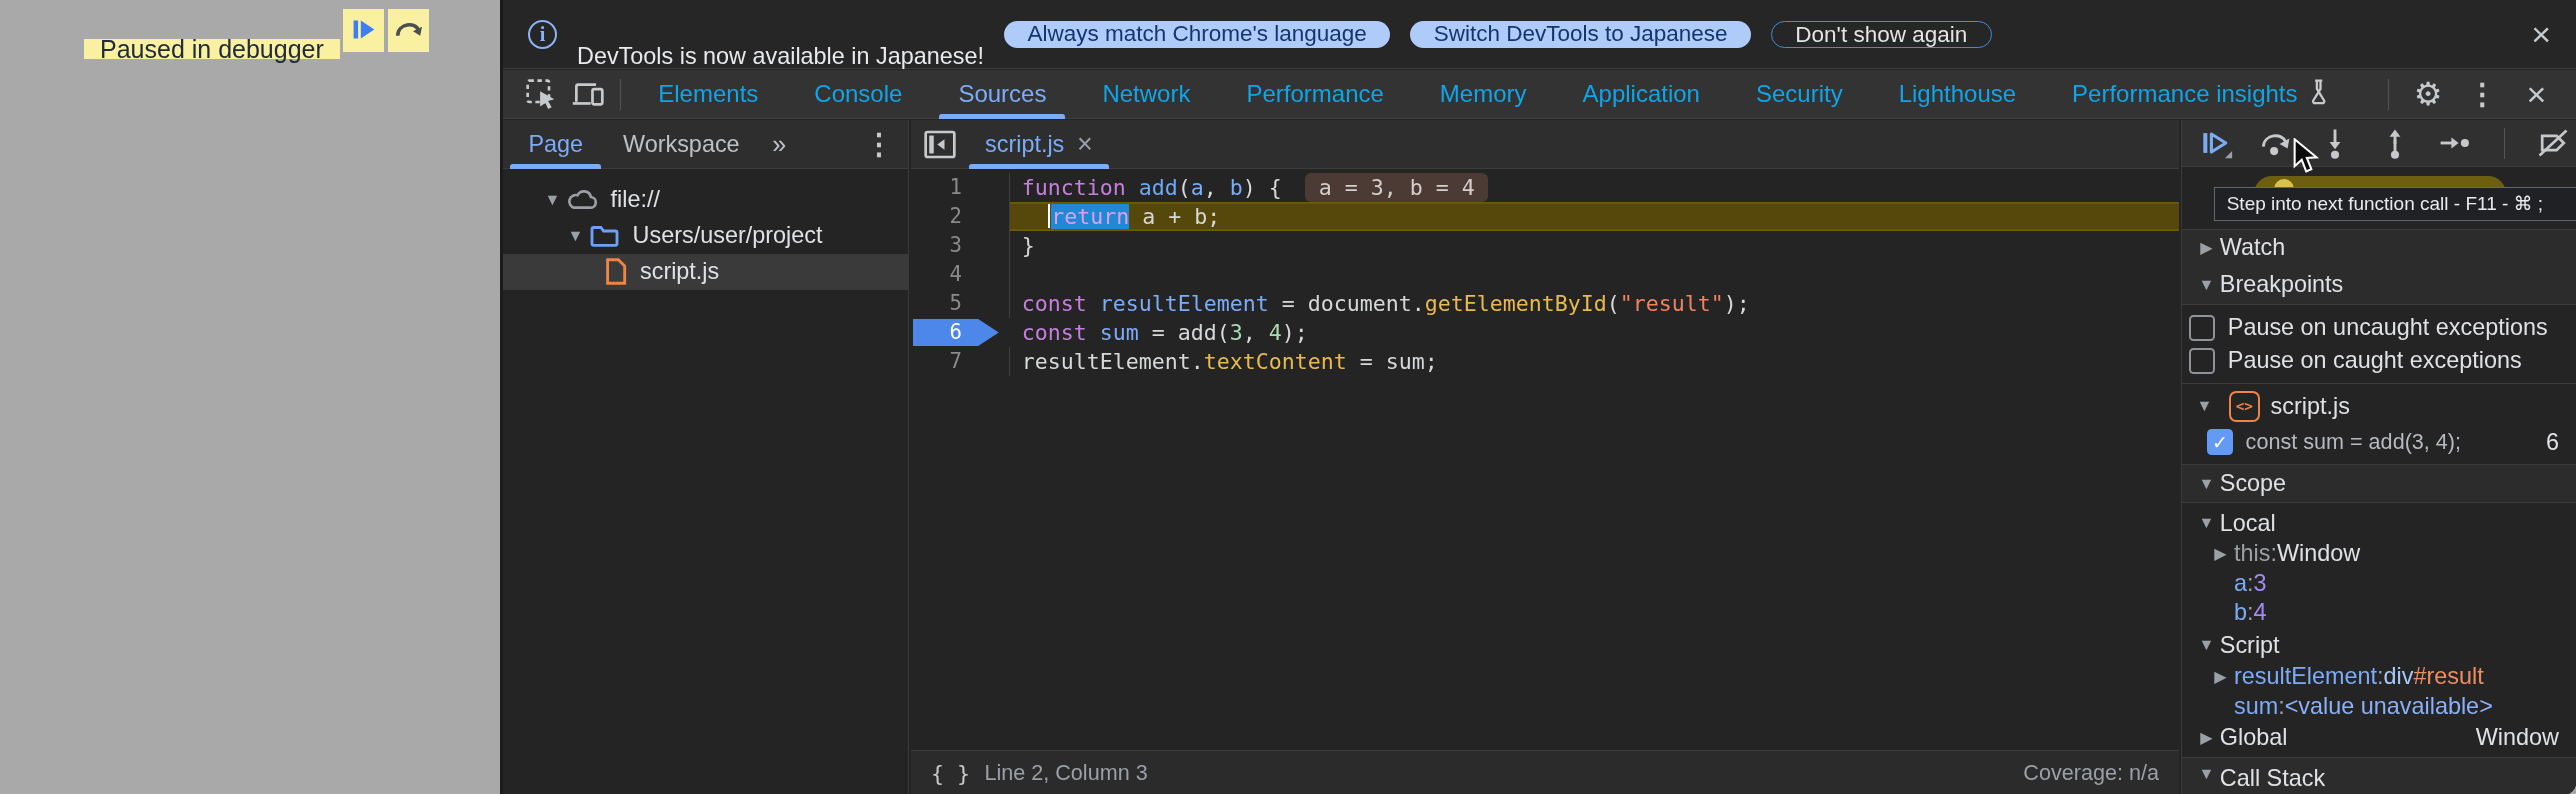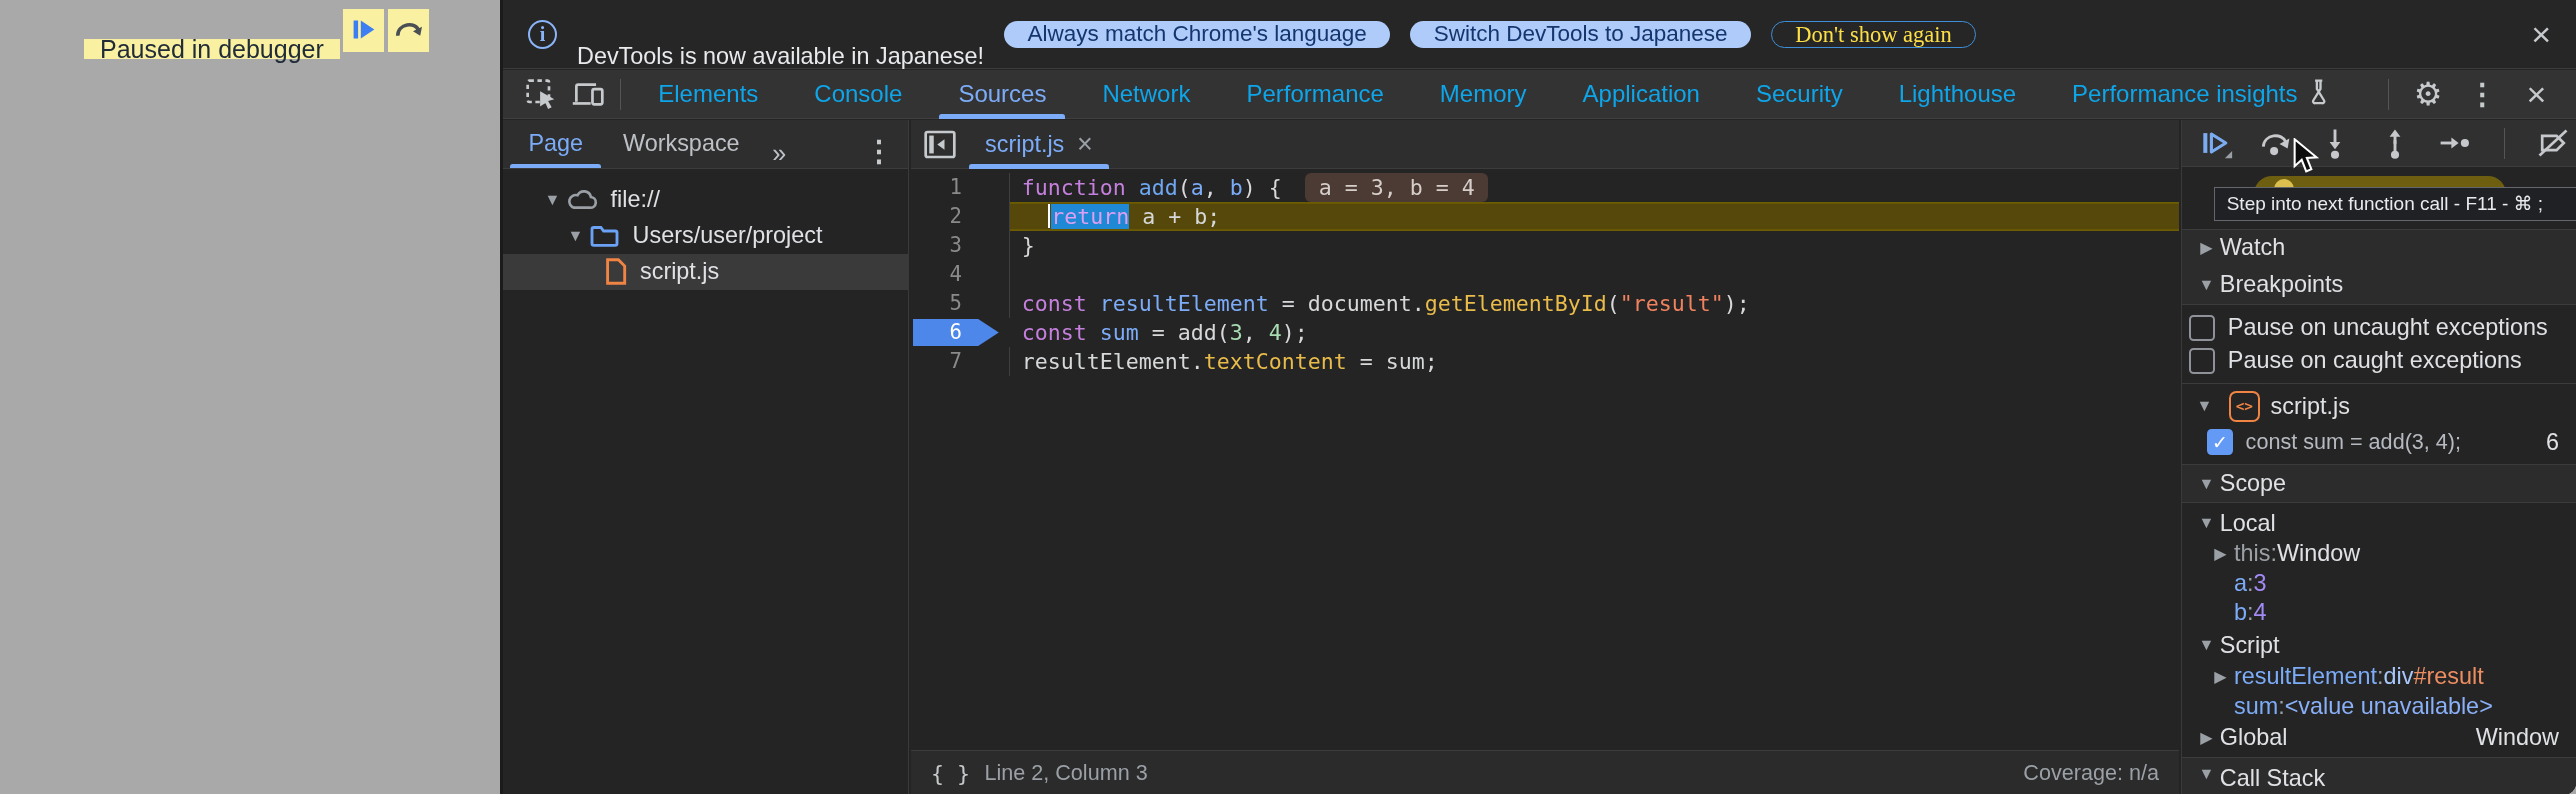--- a/index.html
+++ b/index.html
@@ -21,21 +21,21 @@
 
   
   .notif { position:absolute; left:0; top:0; right:0; height:69px; background:#262626;
     border-bottom:0.9px solid #3c3c3c; display:flex; align-items:center; padding:0 25px; gap:20px; }
   .info-icon { width:29px; height:29px; border:2.7px solid #8ab4f8; border-radius:50%;
     color:#8ab4f8; font-size:20px; font-weight:bold; display:flex; align-items:center;
     justify-content:center; flex:none; font-family:"Liberation Serif", serif; }
   .notif-msg { font-size:23.4px; color:#e8eaed; white-space:nowrap;margin-top:44px; }
   .pill { height:27px; border-radius:20.7px; background:#aecbfa; color:#15356d; border:none;
     font-size:22.5px; padding:0 23.4px; font-family:inherit; cursor:pointer; white-space:nowrap; }
-  .pill.ghost { background:transparent; border:1.8px solid #3f8fd8; color:#fde047;font-family:Liberation Serif, serif; }
+  .pill.ghost { background:transparent; border:1.8px solid #3f8fd8; color:#e5e5e5; }
   .notif-close { margin-left:auto; }
   .xbtn { background:none; border:none; color:#c7cacd; font-size:34px; line-height:1;
     cursor:pointer; font-family:inherit; }
   .xbtn::before { content:"×"; }
 
   
   .tabbar { position:absolute; left:0; top:70px; right:0; height:49px; background:#333333;
     border-bottom:0.9px solid #404040; display:flex; align-items:center; padding-left:14.4px; }
   .tb-icon { width:47px; height:36px; display:flex; align-items:center; justify-content:center;
     cursor:pointer; flex:none; }
@@ -46,21 +46,21 @@
   .main-tab.active::after { content:""; position:absolute; left:9px; right:9px; bottom:0;
     height:4.5px; background:#7cacf8; border-radius:2.7px 2.7px 0 0; }
   .tb-right { margin-left:auto; display:flex; align-items:center; gap:7.2px; padding-right:16px; }
   .glyph-gear::before { content:"⚙"; font-size:32px; color:#c7cacd; }
   .glyph-kebab::before { content:"⋮"; font-size:29px; color:#c7cacd; font-weight:bold; }
 
   
   .sidebar { position:absolute; left:0; top:120px; width:406px; bottom:0; background:#242424;
     border-right:1.8px solid #3a3a3a; }
   .src-nav { height:49px; background:#2e2e2e; border-bottom:0.9px solid #3c3c3c; display:flex;
-    align-items:flex-end; padding-left:5.4px; }
+    align-items:center; padding-left:5.4px; }
   .src-tab { position:relative; height:49px; display:flex; align-items:center; padding:0 20px;
     font-size:23.4px; color:#bdc1c6; cursor:pointer; }
   .src-tab.active { color:#7cacf8; }
   .src-tab.active::after { content:""; position:absolute; left:1.8px; right:1.8px; bottom:0;
     height:4.5px; background:#7cacf8; border-radius:2.7px 2.7px 0 0; }
   .chev-more { font-size:25px; color:#bdc1c6; padding:0 12.6px; cursor:pointer; }
   .chev-more::before { content:"»"; }
   .src-kebab { margin-left:auto; padding-right:14.4px; }
 
   .tree { padding-top:12.6px; }

